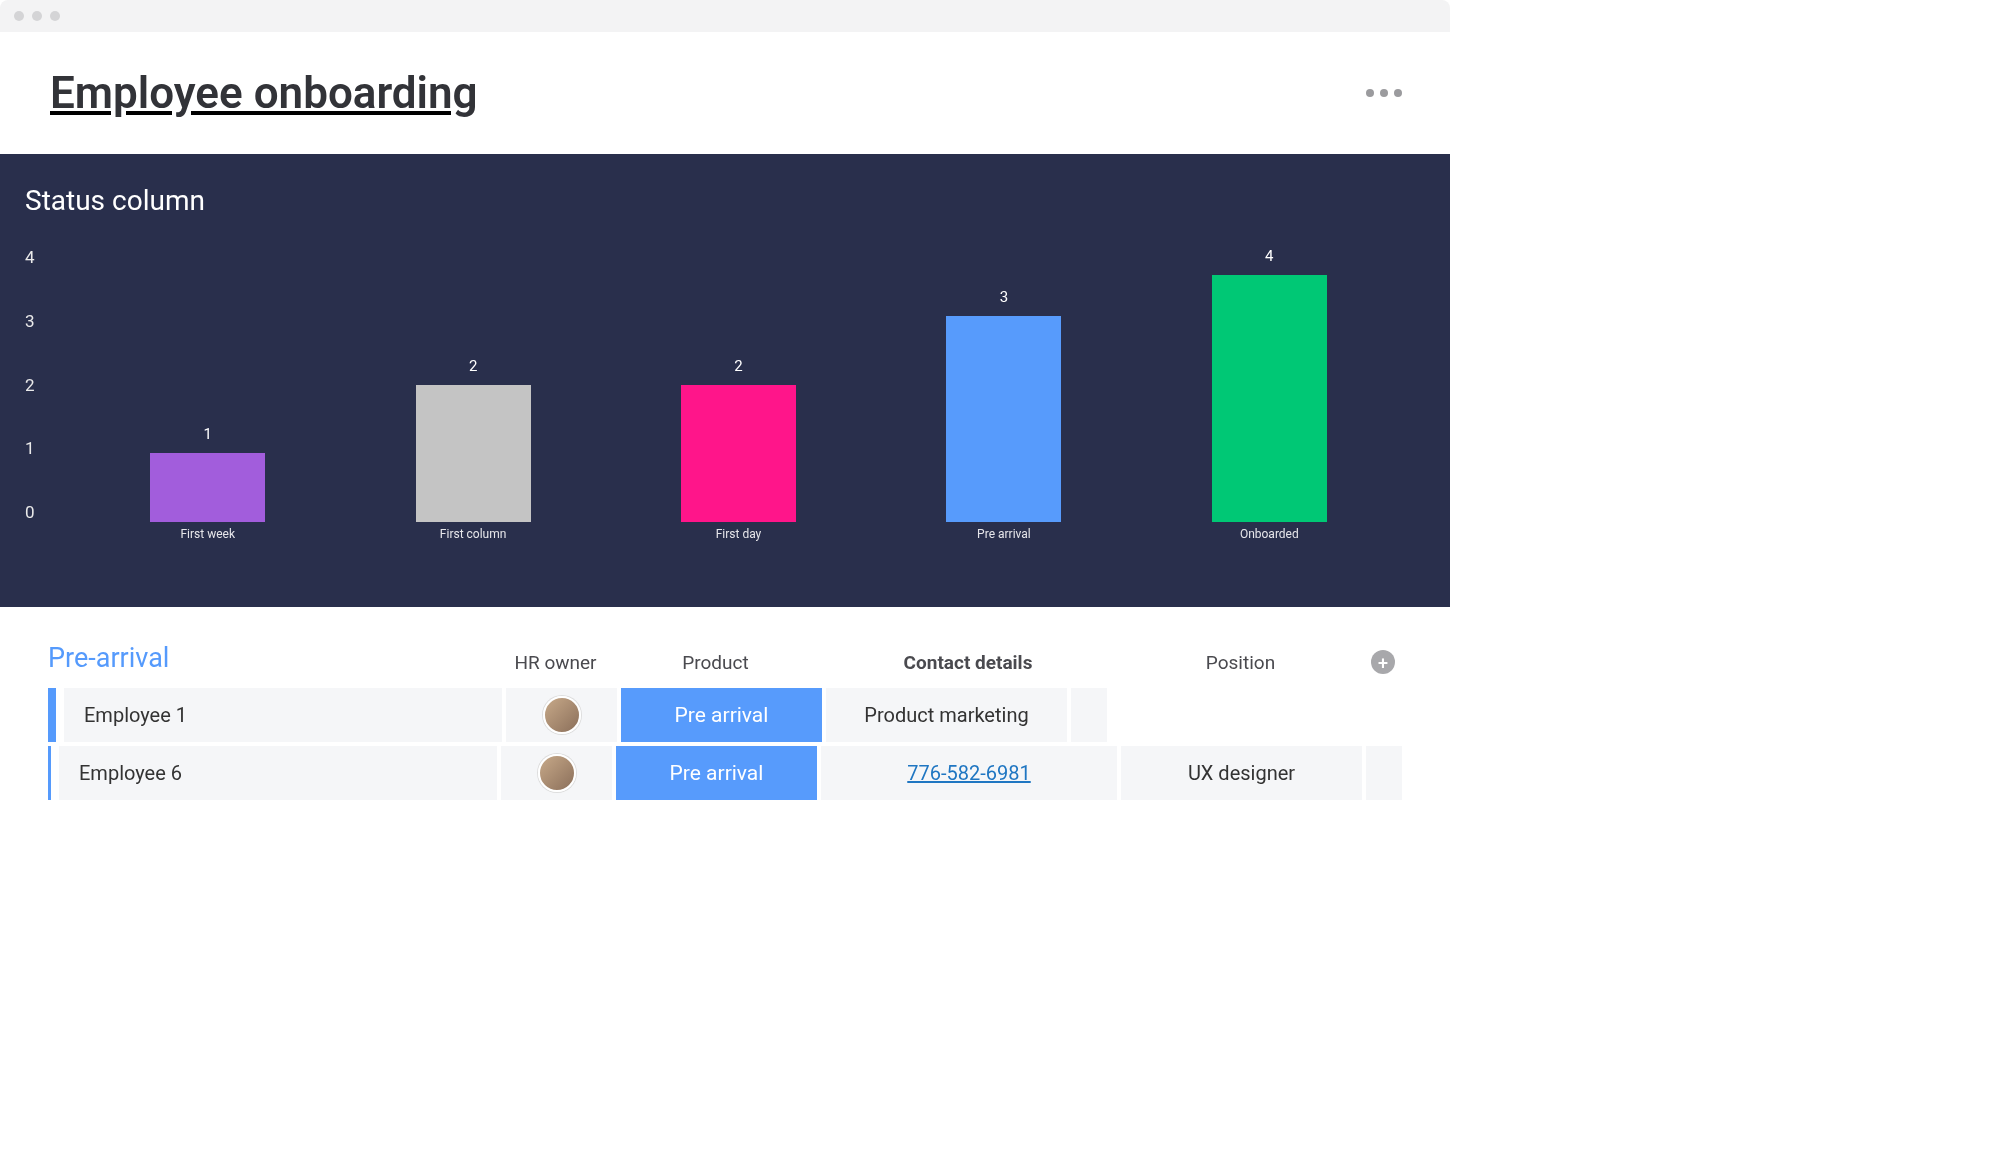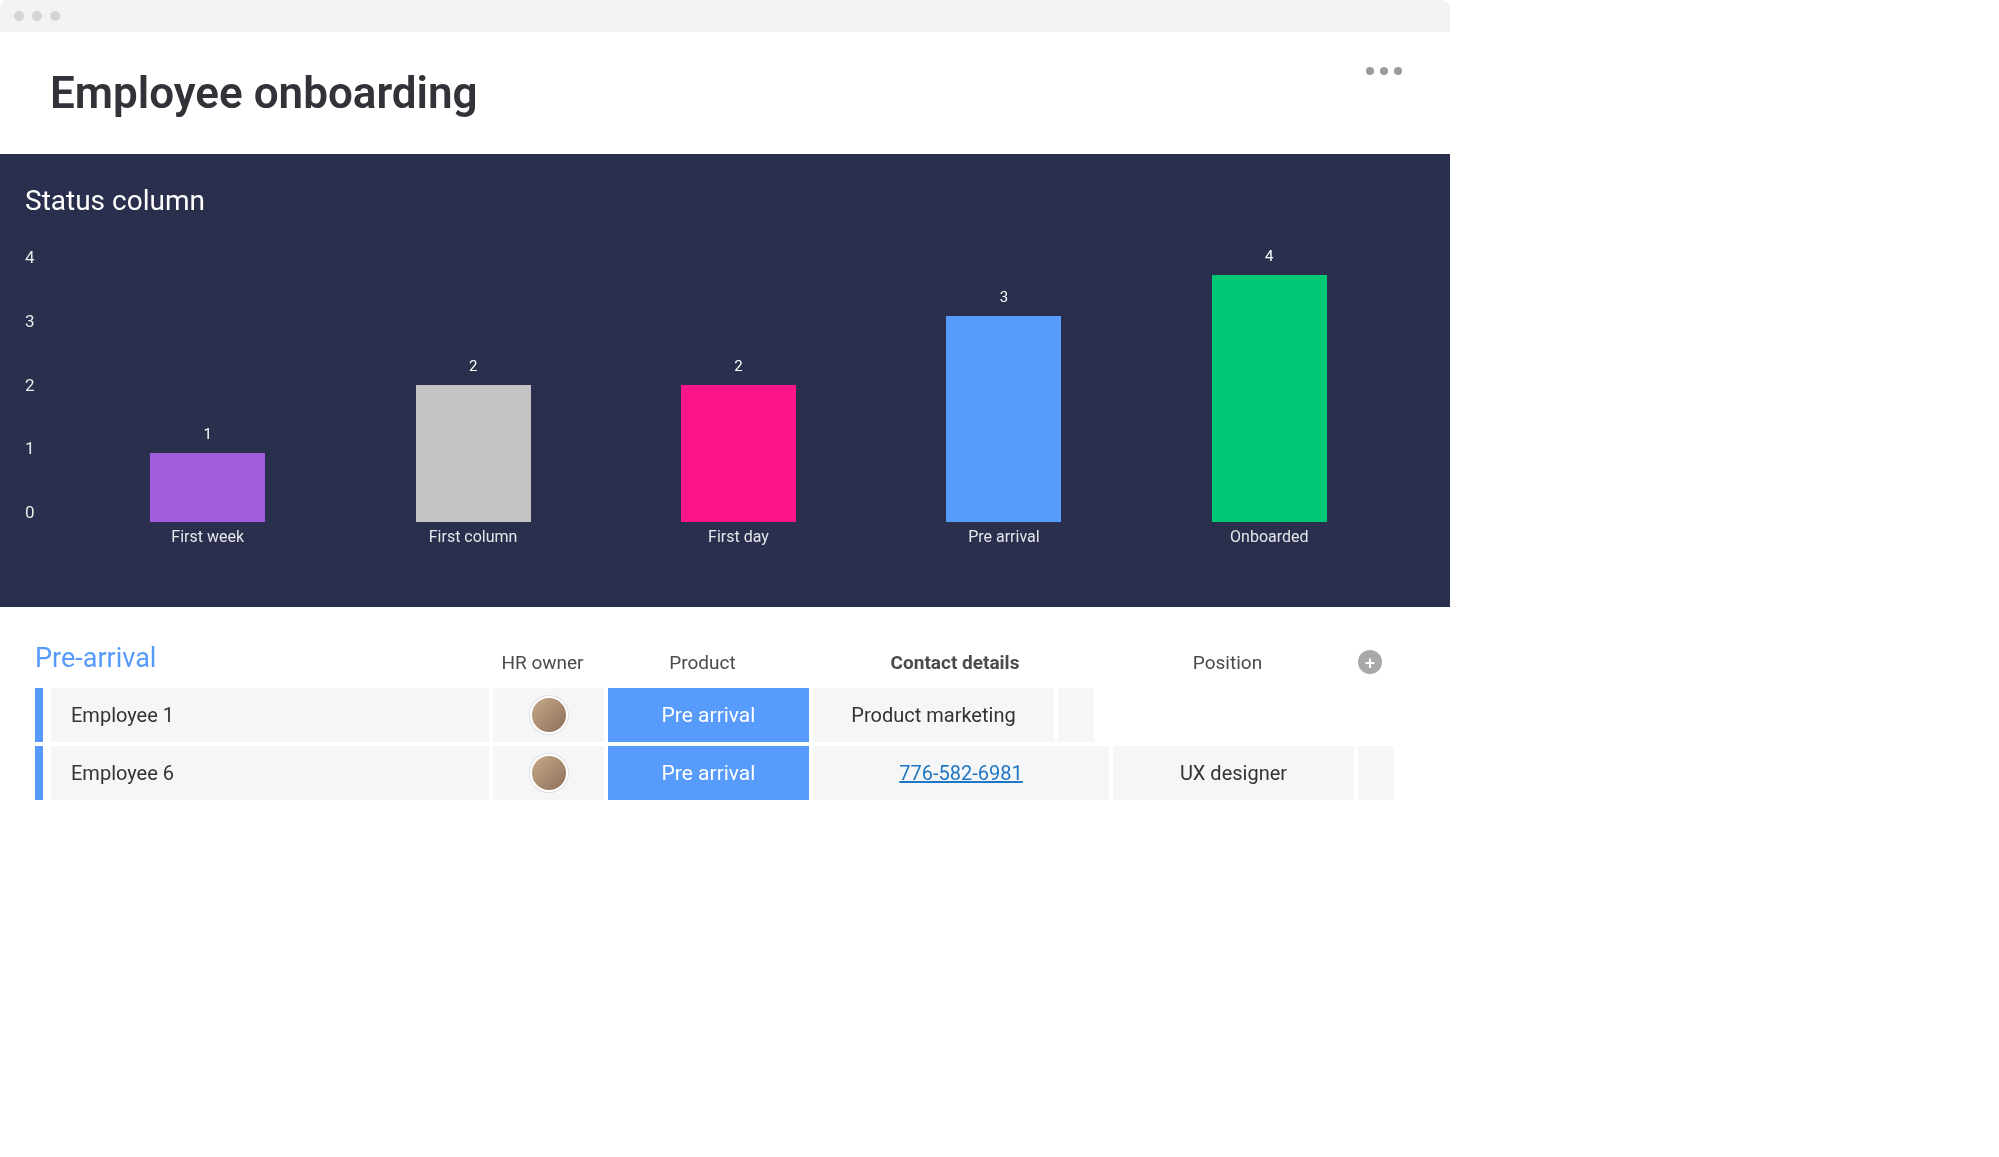--- a/index.html
+++ b/index.html
@@ -20,22 +20,23 @@
       gap: 8px;
     }
     .window-dot {
       width: 10px; height: 10px;
       border-radius: 50%;
       background: #d4d4d6;
     }
     .header {
       display: flex;
       justify-content: space-between;
-      align-items: flex-start;
+      align-items: center;
       padding: 35px 48px 35px 50px;
+      text-decoration: underline;
     }
     .page-title {
       font-size: 44px;
       font-weight: 600;
       color: #323338;
     }
     .more-dots { display: flex; gap: 6px; }
     .more-dot { width: 8px; height: 8px; border-radius: 50%; background: #9b9b9e; }
     .chart-panel {
       background: #292f4c;
@@ -86,27 +87,27 @@
       width: 115px;
     }
     .x-labels {
       position: absolute;
       left: 50px; right: 0; bottom: 0;
       height: 30px;
       display: flex;
       justify-content: space-around;
     }
     .x-label {
-      font-size: 16px;
+      font-size: 12px;
       color: #e6e6ea;
       flex: 1;
       text-align: center;
     }
     .table-section {
-      padding: 35px 48px 0 35px;
+      padding: 35px 48px 0 48px;
     }
     .group-header-row {
       display: flex;
       align-items: flex-end;
       margin-bottom: 14px;
     }
     .group-title {
       font-size: 27px;
       color: #559afc;
       font-weight: 400;

